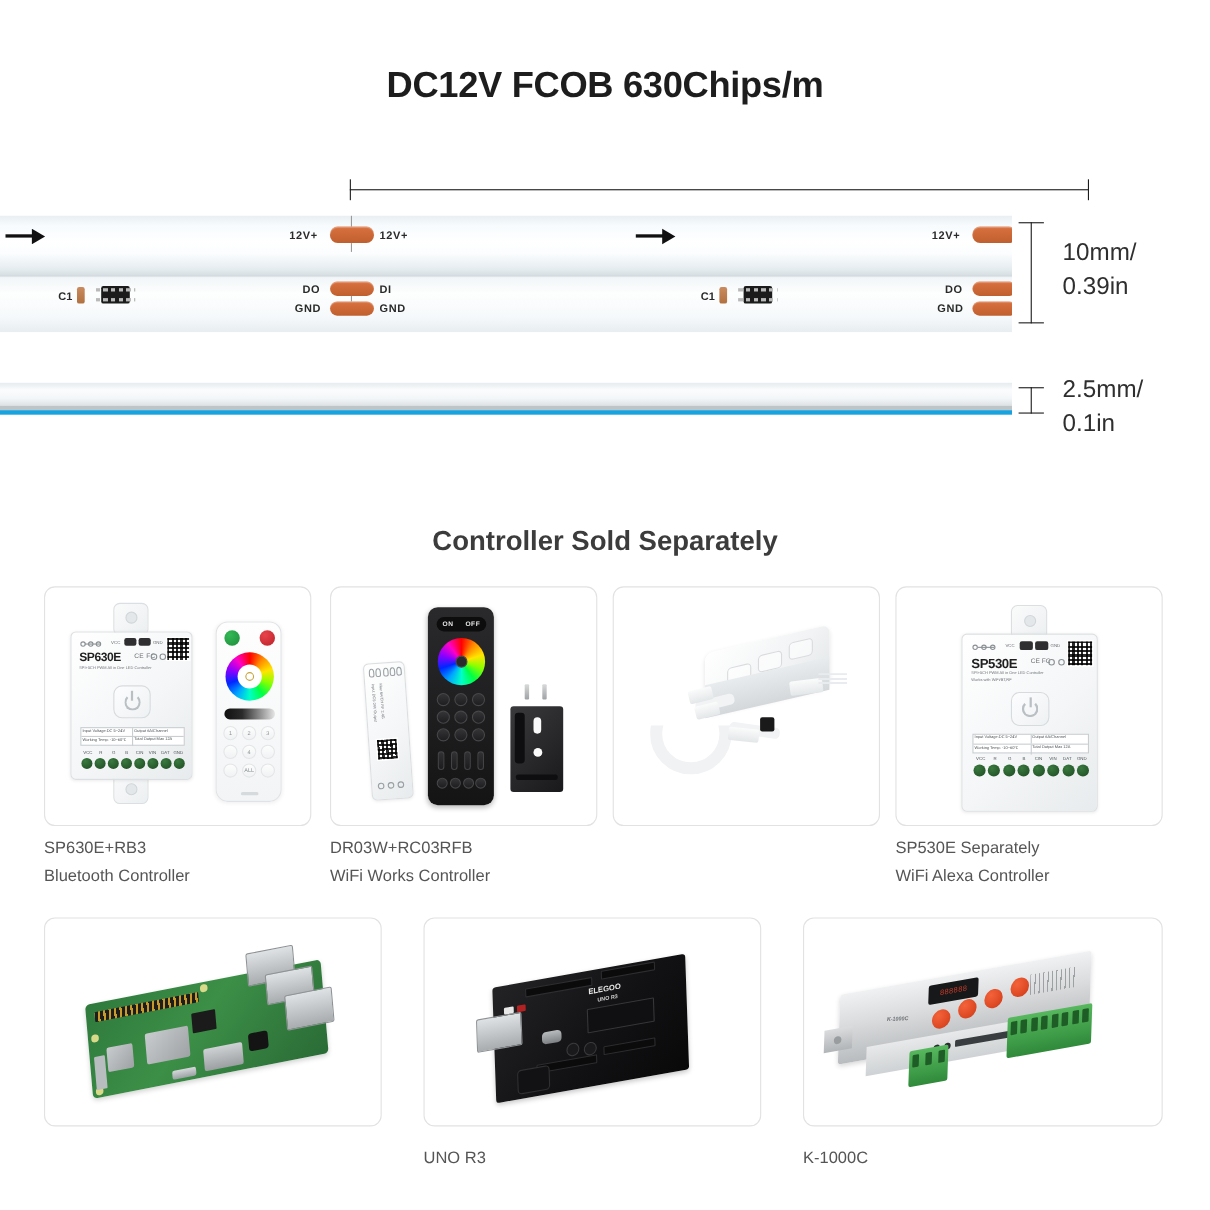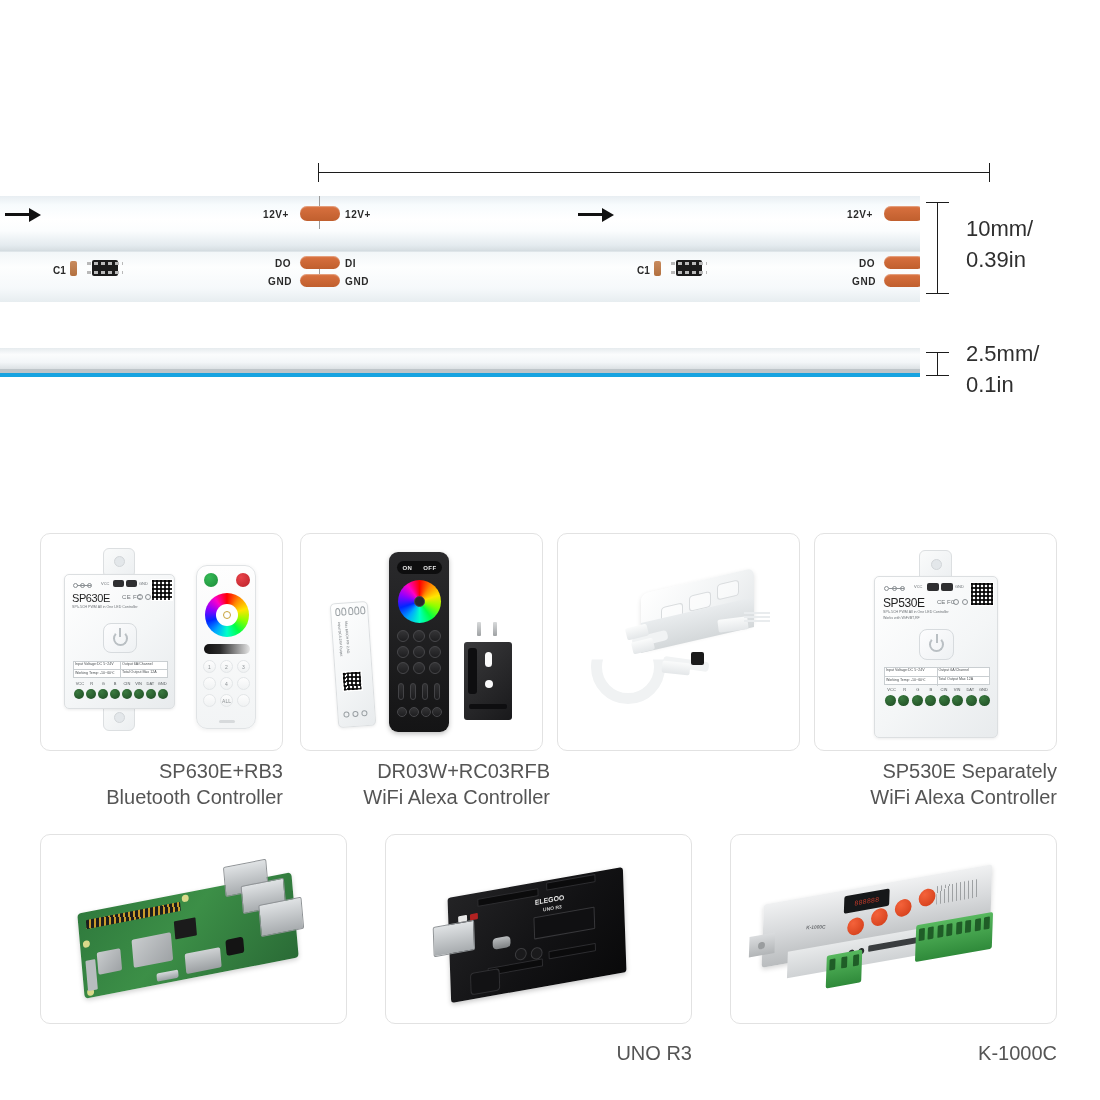--- a/index.html
+++ b/index.html
@@ -143,22 +143,22 @@
   }
   .card {
     position: absolute;
     border: 1px solid #e2e2e2; border-radius: 10px; background: #fff;
     overflow: hidden;
   }
   .card-stage {
     position: absolute; inset: 0;
   }
   .card-caption {
-    position: absolute; text-align: right;
-    font-size: 20px; line-height: 26px; color: #555; white-space: pre-line;
+    position: absolute; text-align: left;
+    font-size: 15px; line-height: 26px; color: #555; white-space: pre-line;
   }
 
   
   .abs { position: absolute; }
   .ctrl-body {
     background: linear-gradient(135deg,#ffffff 0%,#f4f6f7 55%,#e8ebed 100%);
     border: 1px solid #dcdfe1; border-radius: 5px;
     box-shadow: 0 1px 3px rgba(0,0,0,.08);
   }
   .ctrl-tab {
@@ -182,21 +182,21 @@
     width: 2px; height: 9px; background: #b9bfc3;
   }
   .qr {
     background:
       repeating-linear-gradient(to right,#2a2a2a 0 2px,transparent 2px 4px),
       repeating-linear-gradient(to bottom,#2a2a2a 0 2px,transparent 2px 4px),
       #fff;
     background-blend-mode: multiply;
     border: 1px solid #fff;
   }
-  .brandtxt { font-weight: normal; color: #1f1f1f; letter-spacing: -0.4px; }
+  .brandtxt { font-weight: bold; color: #1f1f1f; letter-spacing: -0.4px; }
   .microtxt { color: #6d7276; }
   .spec-box { border: 1px solid #c9ced1; background: #fff; }
   .spec-row { border-bottom: 1px solid #c9ced1; display: flex; }
   .spec-cell { flex: 1; font-size: 3.6px; color: #4a4f52; padding: 0 1px; overflow: hidden; }
   .term-dot { background: radial-gradient(circle at 35% 30%,#3a7a3f,#1d4a22); border-radius: 50%; }
   .term-lbl { font-size: 4px; color: #53585b; text-align: center; }
 
   
   .remote-w {
     background: linear-gradient(to bottom,#fefefe,#f2f4f5);
@@ -285,20 +285,21 @@
   .k-digit { color: #c23a2a; font-size: 7px; font-family: "Liberation Mono", monospace; }
   .k-term { background: linear-gradient(to bottom,#57b85e,#2f8a3a); border-radius: 2px; }
   .k-termpin { background: #1f5d27; border-radius: 1px; }
   .k-lbl { color: #6e7174; font-size: 5px; font-weight: bold; }
 </style>
 </head>
 <body>
 
 <div class="page">
 
+  <div class="main-title">DC12V FCOB 630Chips/m</div>
 
   <div class="dim-length-line"></div>
 
   <div class="strip-top">
     <div class="strip-emit"></div>
     <div class="strip-seam"></div>
     <div class="strip-pcb"></div>
 
     <div class="abs" style="left:5px; top:12px;">
       <div class="arrow-body" style="left:0; top:5px; width:26px;"></div>
@@ -351,20 +352,21 @@
     <div class="side-gray"></div>
     <div class="side-blue"></div>
   </div>
 
   <div class="dim-t-line"></div>
   <div class="dim-t-label">
     <div>2.5mm/</div>
     <div>0.1in</div>
   </div>
 
+  <div class="section-title">Controller Sold Separately</div>
 
   <div class="card" style="left:40px; top:533px; width:243px; height:218px;">
     <div class="card-stage">
 
       <div class="abs ctrl-tab" style="left:62px; top:14px; width:32px; height:30px;">
         <div class="abs tab-hole" style="left:10px; top:7px; width:11px; height:11px;"></div>
       </div>
       <div class="abs ctrl-tab" style="left:62px; top:165px; width:32px; height:32px;">
         <div class="abs tab-hole" style="left:10px; top:12px; width:11px; height:11px;"></div>
       </div>
@@ -511,21 +513,21 @@
         <div class="abs" style="left:4px; top:6px; width:9px; height:46px; background:#0e0e10; border-radius:3px;"></div>
         <div class="abs" style="left:21px; top:10px; width:7px; height:15px; background:#fafafa; border-radius:4px;"></div>
         <div class="abs" style="left:21px; top:38px; width:8px; height:8px; background:#fafafa; border-radius:50%;"></div>
         <div class="abs" style="left:5px; top:62px; width:38px; height:5px; background:#0e0e10; border-radius:2px;"></div>
       </div>
       <div class="abs screw" style="left:176px; top:88px; width:4px; height:14px;"></div>
       <div class="abs screw" style="left:192px; top:88px; width:4px; height:14px;"></div>
     </div>
   </div>
   <div class="card-caption" style="left:300px; top:758px; width:250px;">DR03W+RC03RFB
-WiFi Alexa Controller</div>
+WiFi Works Controller</div>
 
   <div class="card" style="left:557px; top:533px; width:243px; height:218px;">
     <div class="card-stage">
 
       <div class="abs music-box" style="left:83px; top:47px; width:113px; height:55px; transform:skewY(-13deg);">
         <div class="abs music-btn" style="left:20px; top:18px; width:22px; height:16px;"></div>
         <div class="abs music-btn" style="left:48px; top:13px; width:22px; height:16px;"></div>
         <div class="abs music-btn" style="left:76px; top:8px; width:22px; height:16px;"></div>
       </div>
       <div class="abs" style="left:83px; top:76px; width:113px; height:30px; background:linear-gradient(to bottom,#e9ecee,#d4d8da); transform:skewY(-13deg);"></div>

